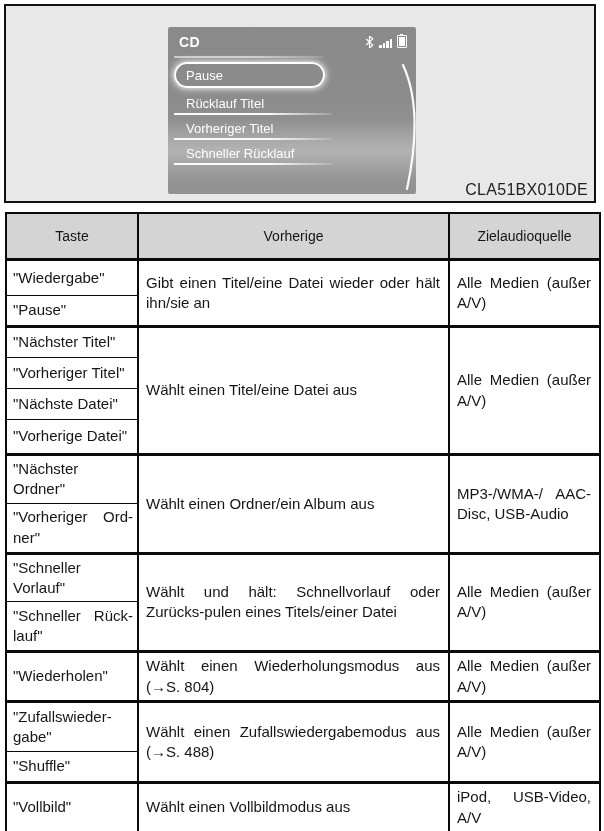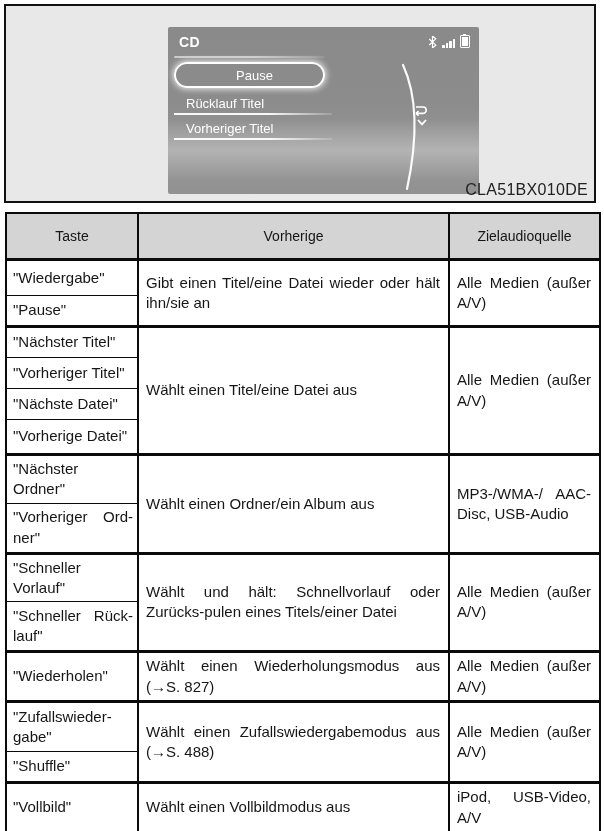--- a/index.html
+++ b/index.html
@@ -5,40 +5,40 @@
   html,body{margin:0;padding:0;background:#ffffff;}
   .page{position:relative;width:604px;height:831px;background:#ffffff;overflow:hidden;
         font-family:"Liberation Sans","DejaVu Sans",sans-serif;color:#161616;}
 
   
   .figure-box{position:absolute;left:4px;top:4px;width:588px;height:195px;
               border:2px solid #111;background:#e8e8e8;}
   .caption{position:absolute;right:6px;bottom:2px;font-size:16px;color:#222;
            letter-spacing:.3px;}
 
-  .screen{position:absolute;left:162px;top:21px;width:311px;height:167px;border-radius:2px;
+  .screen{position:absolute;left:162px;top:21px;width:248px;height:167px;border-radius:2px;
           background:linear-gradient(180deg,#8a8a8a 0%,#8c8c8c 45%,#979797 75%,#919191 100%);
           overflow:hidden;}
   .band{position:absolute;left:0;right:0;top:92px;height:62px;
         background:linear-gradient(180deg,rgba(255,255,255,0) 0%,rgba(255,255,255,.27) 50%,rgba(255,255,255,0) 100%);}
   .screen-title{position:absolute;left:11px;top:7px;font-size:14px;font-weight:600;color:#fff;letter-spacing:.4px;}
 
   .status{position:absolute;right:9px;top:9px;display:flex;align-items:flex-end;gap:5px;height:12px;}
   .sigbars{display:flex;align-items:flex-end;gap:1px;}
   .sigbars i{display:block;width:2.5px;background:#fff;border-radius:.5px;}
   .battery{position:relative;width:8px;height:11px;border:1px solid #fff;border-radius:1px;}
   .battery::before{content:"";position:absolute;left:1.5px;top:-2.5px;width:3px;height:1.5px;background:#fff;}
   .battery::after{content:"";position:absolute;left:1px;top:1px;right:1px;bottom:1px;background:#fff;}
 
   .list{position:absolute;left:6px;top:29px;width:154px;}
   .partial-line{width:150px;height:2px;border-radius:1px;margin-bottom:4px;
         background:linear-gradient(90deg,rgba(255,255,255,.55) 55%,rgba(255,255,255,.1));}
   .pill{width:137px;height:22px;border:2px solid #fff;border-radius:13px;
         box-shadow:0 0 6px 1px rgba(255,255,255,.85);display:flex;align-items:center;
-        padding-left:10px;font-size:13px;color:#fff;margin-bottom:3px;justify-content:center;}
+        padding-left:10px;font-size:13px;color:#fff;margin-bottom:3px;}
   .mi{position:relative;height:25px;display:flex;align-items:center;padding-left:12px;
       font-size:13px;color:#fff;width:150px;}
   .mi::after{content:"";position:absolute;left:0;right:4px;bottom:1px;height:2px;
       background:linear-gradient(90deg,rgba(255,255,255,.95) 60%,rgba(255,255,255,.15));}
 
   .arc{position:absolute;left:226px;top:36px;}
   .flick{position:absolute;left:242px;top:76px;}
 
   
   table{position:absolute;left:5px;top:212px;width:594px;border-collapse:collapse;
@@ -79,20 +79,21 @@
         <span class="battery"></span>
       </div>
 
       <div class="list">
         <div class="partial-line"></div>
         <div class="pill">
           <span>Pause</span>
         </div>
         <div class="mi">Rücklauf Titel</div>
         <div class="mi">Vorheriger Titel</div>
+        <div class="mi">Schneller Rücklauf</div>
       </div>
 
       <svg class="arc" width="34" height="128" viewBox="0 0 34 128">
         <path d="M9 2 C22 30 25 70 13 126" stroke="#fff" stroke-width="2.2" fill="none" stroke-linecap="round" opacity="0.95"></path>
       </svg>
       <svg class="flick" width="20" height="26" viewBox="0 0 20 26">
         <path d="M6 4 h7 a3.2 3.2 0 0 1 0 6.4 h-7" stroke="#fff" stroke-width="1.6" fill="none"></path>
         <path d="M6 10.4 l2.6 -2.2 M6 10.4 l2.6 2.2" stroke="#fff" stroke-width="1.6" fill="none"></path>
         <path d="M8 17 l4 4.4 l4 -4.4" stroke="#fff" stroke-width="1.8" fill="none"></path>
       </svg>
@@ -153,21 +154,21 @@
         <td class="taste g">"Schneller Vorlauf"</td>
         <td class="fn g" rowspan="2">Wählt und hält: Schnellvorlauf oder Zurücks-pulen eines Titels/einer Datei</td>
         <td class="ziel g" rowspan="2">Alle Medien (außer A/V)</td>
       </tr>
       <tr class="h50">
         <td class="taste s">"Schneller Rück-lauf"</td>
       </tr>
 
       <tr class="h50">
         <td class="taste g">"Wiederholen"</td>
-        <td class="fn g">Wählt einen Wiederholungsmodus aus (→S. 827)</td>
+        <td class="fn g">Wählt einen Wiederholungsmodus aus (→S. 804)</td>
         <td class="ziel g">Alle Medien (außer A/V)</td>
       </tr>
 
       <tr class="h50">
         <td class="taste g">"Zufallswieder-gabe"</td>
         <td class="fn g" rowspan="2">Wählt einen Zufallswiedergabemodus aus (→S. 488)</td>
         <td class="ziel g" rowspan="2">Alle Medien (außer A/V)</td>
       </tr>
       <tr class="h31">
         <td class="taste s">"Shuffle"</td>

